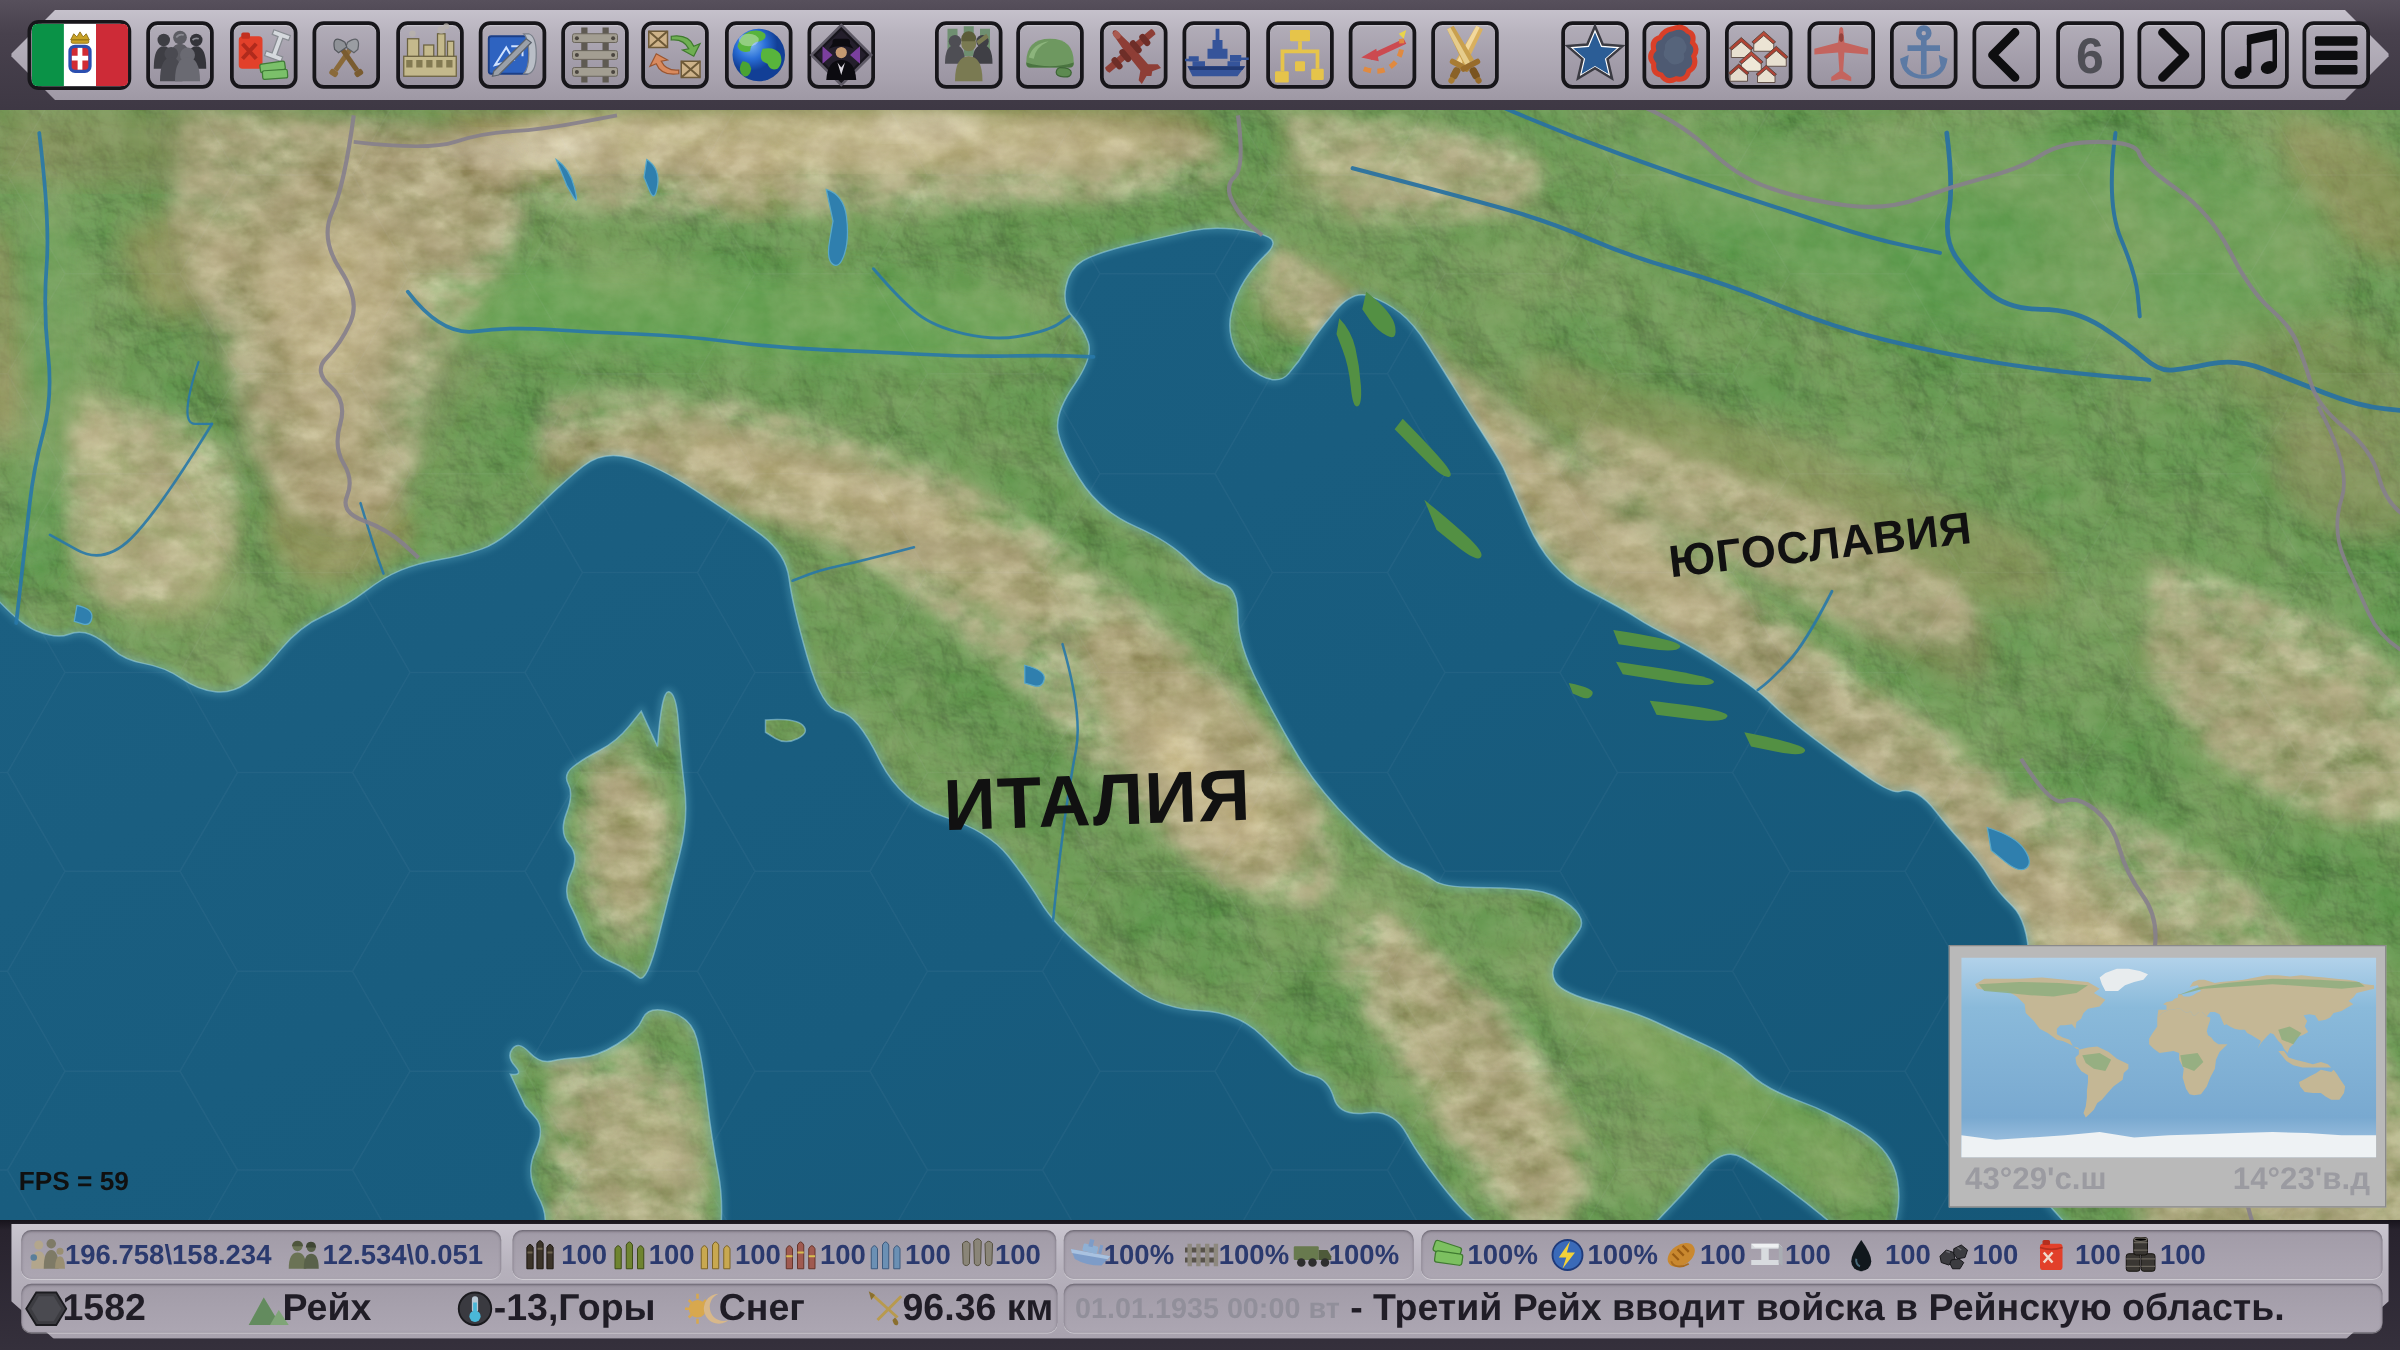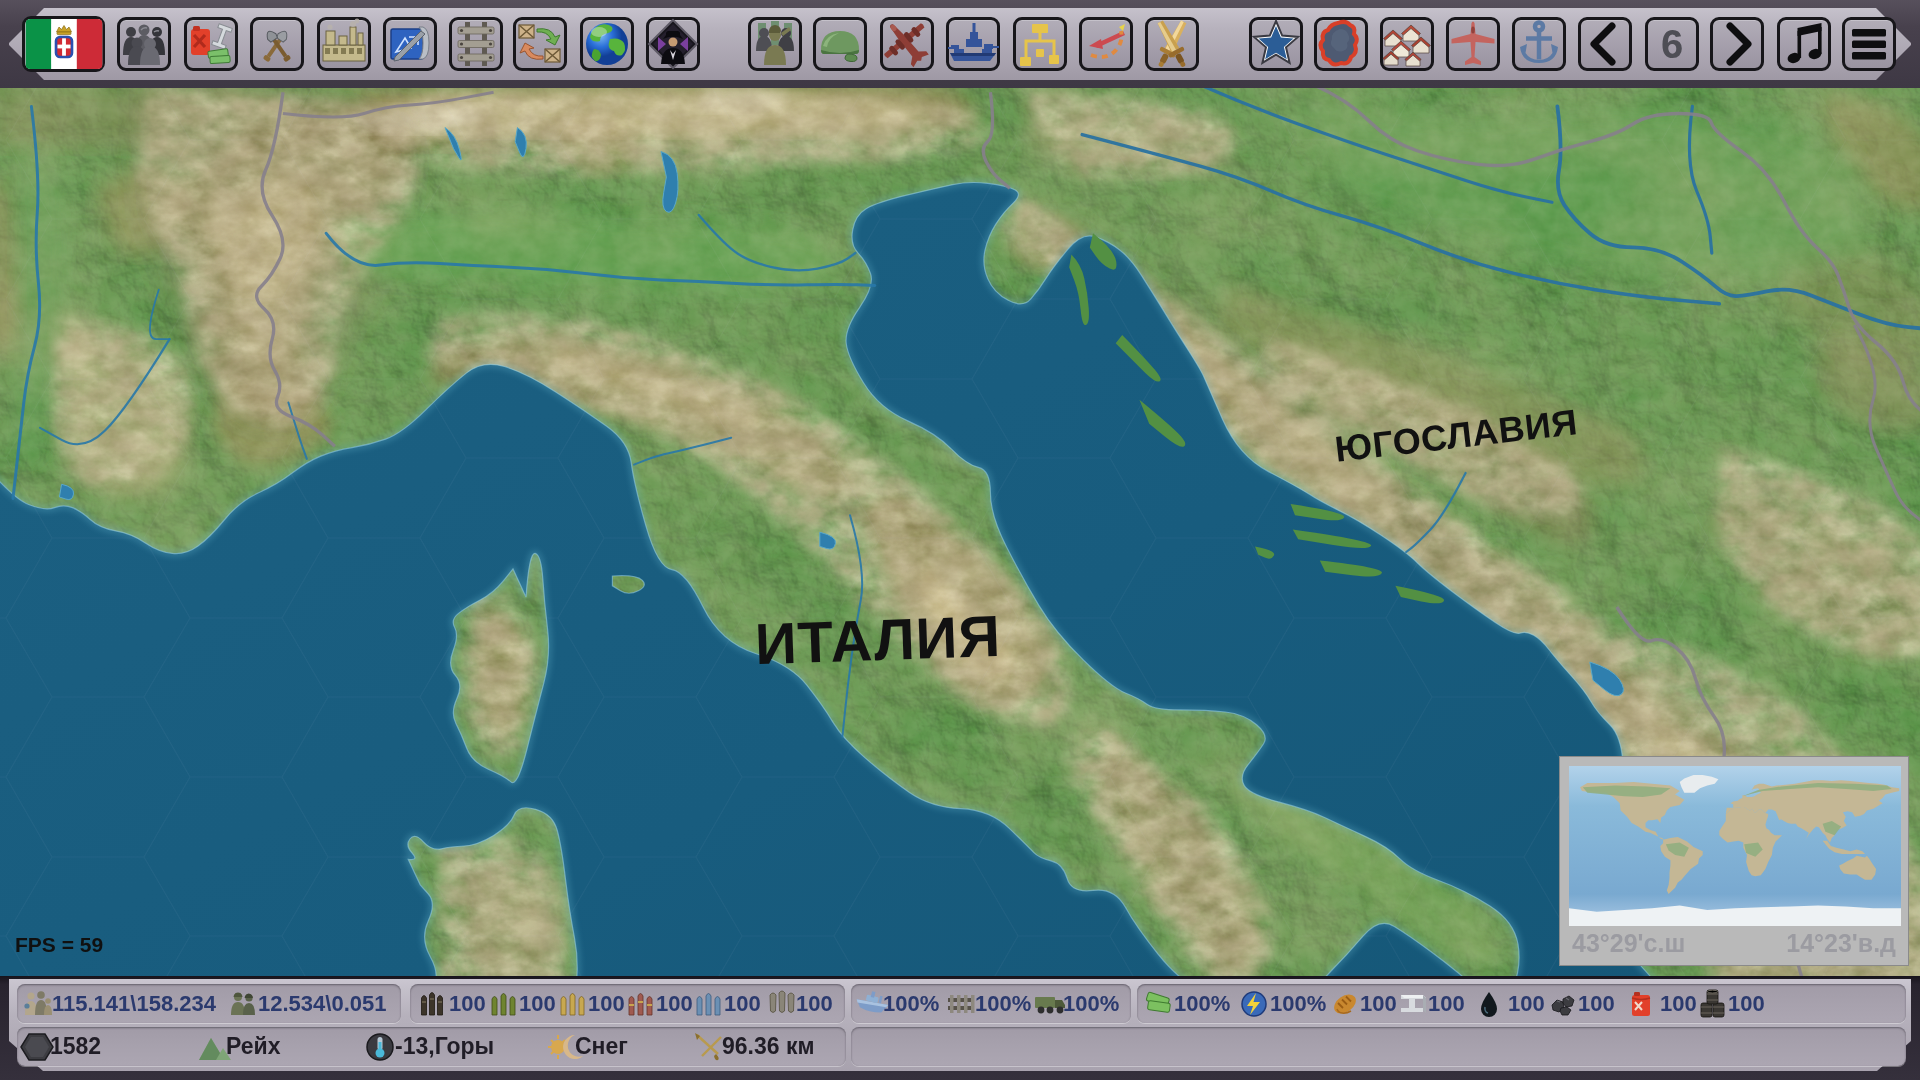--- a/index.html
+++ b/index.html
@@ -10,21 +10,21 @@
 .tbtn { position:absolute; border:3px solid #17161a; border-radius:9px; background:linear-gradient(#b2adb8,#a39daa 60%,#9a94a1); box-shadow:inset 0 1px 0 rgba(255,255,255,0.25); }
 .tbtn svg { position:absolute; left:50%; top:50%; transform:translate(-50%,-50%); }
 #botbar { position:absolute; left:0; top:976px; width:1920px; height:104px; background:linear-gradient(#17141c,#28232e 8%,#35303c); }
 .bb-face { position:absolute; left:0; top:3px; width:1920px; height:92px;
   background:linear-gradient(#cac6d0,#b6b1bc 40%,#a8a2ae);
   clip-path:polygon(9px 0px, 1911px 0px, 1911px 62px, 1877px 92px, 43px 92px, 9px 62px); }
 .cell { position:absolute; background:linear-gradient(#a19ba7,#a7a1ad 50%,#aca6b2); border-radius:8px; box-shadow:inset 0 1px 2px rgba(40,36,48,0.5), 0 1px 0 rgba(255,255,255,0.35); }
 .sbi { position:absolute; display:flex; align-items:center; }
 .sbt { position:absolute; display:flex; align-items:center; font-weight:bold; font-size:22px; white-space:pre; }
 .nv { color:#2b3a6e; }
-.bk { color:#201d26; font-size:23px; }
+.bk { color:#201d26; font-size:30px; }
 .dt { color:#918f9a; font-size:23px; }
 #minimap { position:absolute; left:1559px; top:756px; width:350px; height:210px; background:#b9b9b9; border:1px solid #8a8a8a; }
 .mmc { position:absolute; bottom:7px; font-weight:bold; font-size:25px; color:#9b9ba1; }
 </style></head>
 <body>
 <div id="stage">
 <svg id="map" width="1920" height="1080" viewBox="0 0 1920 1080" style="position:absolute;left:0;top:0">
 <defs>
  <filter id="bl6">
           <feGaussianBlur stdDeviation="6"></feGaussianBlur>
@@ -580,21 +580,21 @@
             <circle cx="19" cy="6" r="3.8"></circle>
             <path d="M13,26 q0,-15 6,-15 q6,0 6,15 Z"></path>
           </g>
           <g fill="#9a8f72">
             <circle cx="26" cy="12" r="2.8"></circle>
             <path d="M22,26 q0,-10 4,-10 q4,0 4,10 Z"></path>
           </g>
           <circle cx="5" cy="17" r="2.6" fill="#5a7e9a"></circle>
         </svg>
       </div>
-      <div class="sbt nv" style="left:52px;top:8px;height:39px">115.141\158.234</div>
+      <div class="sbt nv" style="left:52px;top:8px;height:39px">196.758\158.234</div>
       <div class="sbi" style="left:228px;top:8px;height:39px">
         <svg width="30" height="30" viewBox="0 0 30 30">
           <g fill="#6b7355">
             <circle cx="10" cy="8" r="4"></circle>
             <path d="M6,6 a4.5,4.5 0 0 1 8,0 l0.5,2 h-9 Z" fill="#4e563c"></path>
             <path d="M3,26 q0,-13 7,-13 q7,0 7,13 Z"></path>
           </g>
           <g fill="#59614a">
             <circle cx="21" cy="9" r="3.6"></circle>
             <path d="M17,7 a4,4 0 0 1 7.5,0 l0.4,2 h-8.3 Z" fill="#3f4634"></path>
@@ -819,20 +819,21 @@
         <svg width="34" height="30" viewBox="0 0 34 30">
           <g stroke="#b89a4e" stroke-width="2.4">
             <path d="M5,3 L26,22"></path>
             <path d="M29,5 L10,24"></path>
           </g>
           <path d="M3,1 l5,3 l-3,4 Z" fill="#8a6f2e"></path>
           <path d="M24,22 q4,4 2,6 q-3,1 -4,-4 Z" fill="#8a6f2e"></path>
         </svg>
       </div>
       <div class="sbt bk" style="left:722px;top:51px;height:39px">96.36 км</div>
+      <div class="sbt" style="left:860px;top:51px;height:39px"><span class="dt">01.01.1935 00:00 вт</span><span class="bk"> - Третий Рейх вводит войска в Рейнскую область.</span></div>
 </div>
 <div id="minimap">
  <svg width="332" height="160" viewBox="0 0 332 160" style="position:absolute;left:9px;top:9px">
   <defs>
           <linearGradient id="oc" x1="0" y1="0" x2="0" y2="1">
             <stop offset="0" stop-color="#b2d2ea"></stop>
             <stop offset="0.25" stop-color="#8abada"></stop>
             <stop offset="0.8" stop-color="#79a9d0"></stop>
             <stop offset="1" stop-color="#aecbe6"></stop>
           </linearGradient>

